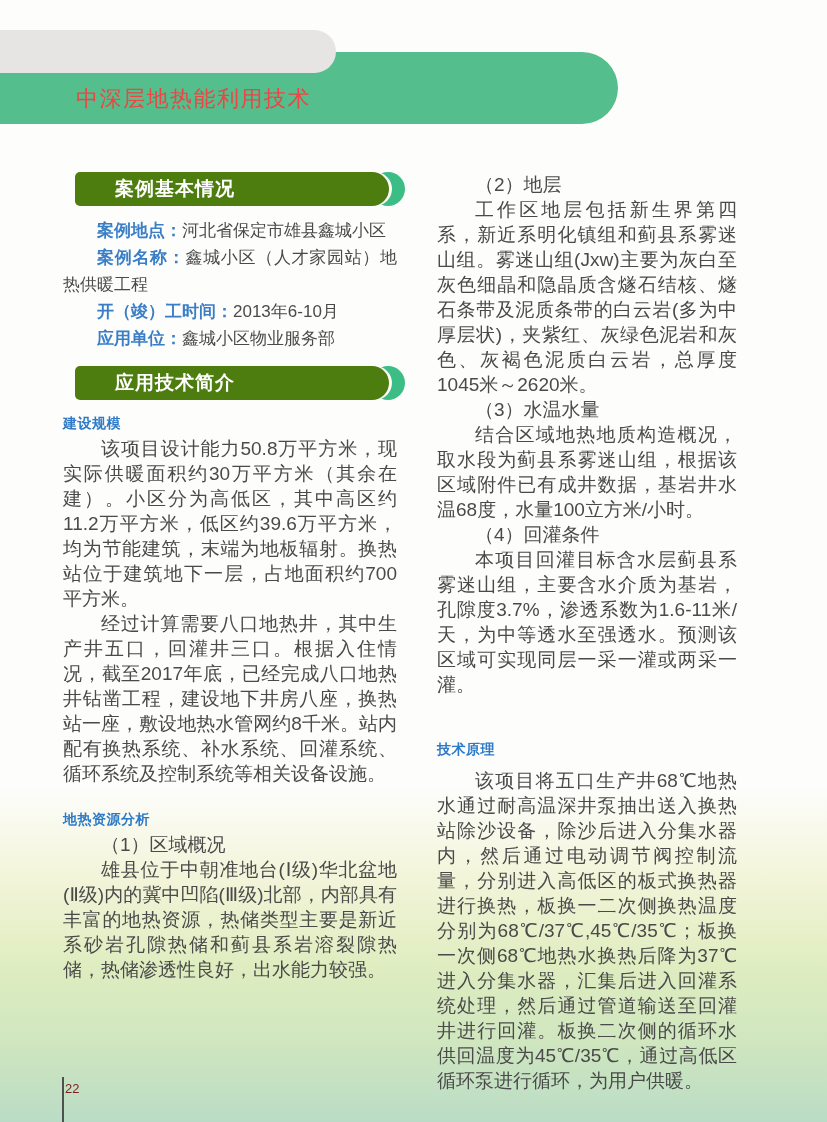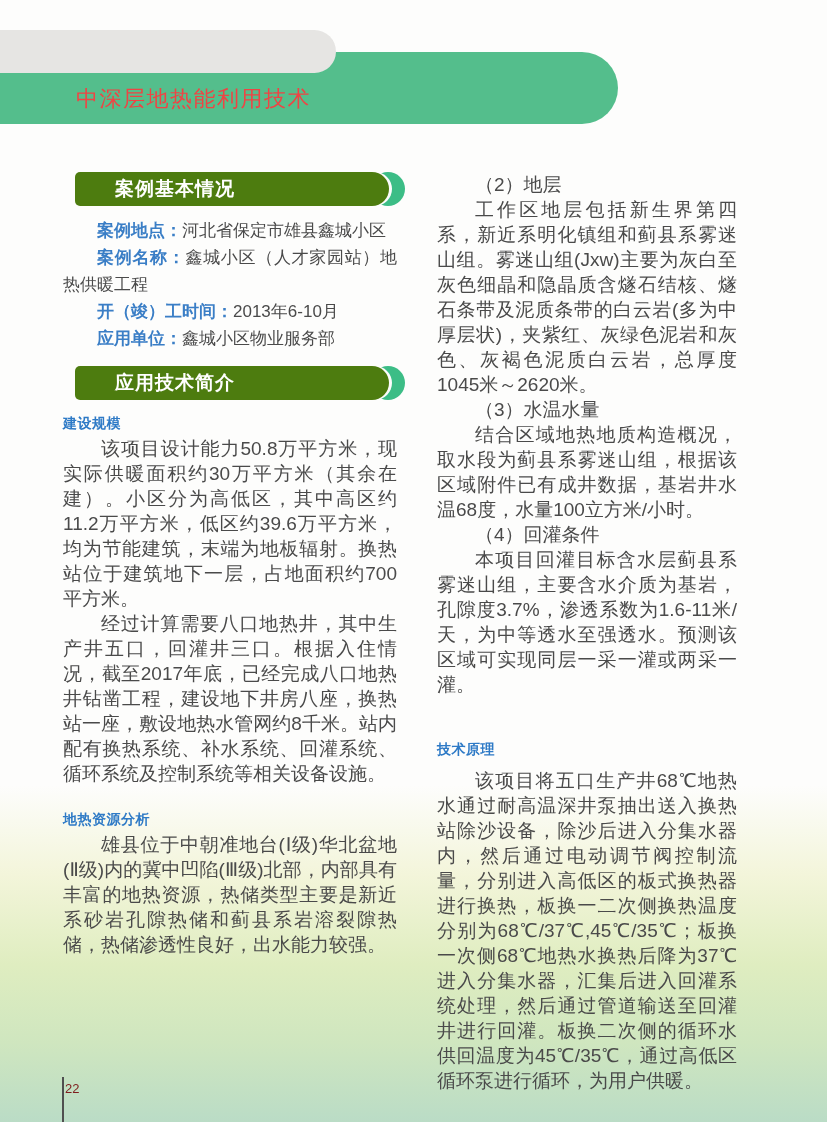--- a/index.html
+++ b/index.html
@@ -99,20 +99,21 @@
   <div class="banner second">
     <span class="cap"></span>
     <span class="bar">应用技术简介</span>
   </div>
 
   <div class="h2">建设规模</div>
   <p class="body">该项目设计能力50.8万平方米，现实际供暖面积约30万平方米（其余在建）。小区分为高低区，其中高区约11.2万平方米，低区约39.6万平方米，均为节能建筑，末端为地板辐射。换热站位于建筑地下一层，占地面积约700平方米。</p>
   <p class="body">经过计算需要八口地热井，其中生产井五口，回灌井三口。根据入住情况，截至2017年底，已经完成八口地热井钻凿工程，建设地下井房八座，换热站一座，敷设地热水管网约8千米。站内配有换热系统、补水系统、回灌系统、循环系统及控制系统等相关设备设施。</p>
 
   <div class="h2 resource">地热资源分析</div>
+  <p class="sub">（1）区域概况</p>
   <p class="body">雄县位于中朝准地台(Ⅰ级)华北盆地(Ⅱ级)内的冀中凹陷(Ⅲ级)北部，内部具有丰富的地热资源，热储类型主要是新近系砂岩孔隙热储和蓟县系岩溶裂隙热储，热储渗透性良好，出水能力较强。</p>
 
 </div>
 
 <div class="col col-right">
 
   <p class="sub">（2）地层</p>
   <p class="body">工作区地层包括新生界第四系，新近系明化镇组和蓟县系雾迷山组。雾迷山组(Jxw)主要为灰白至灰色细晶和隐晶质含燧石结核、燧石条带及泥质条带的白云岩(多为中厚层状)，夹紫红、灰绿色泥岩和灰色、灰褐色泥质白云岩，总厚度1045米～2620米。</p>
 
   <p class="sub">（3）水温水量</p>

